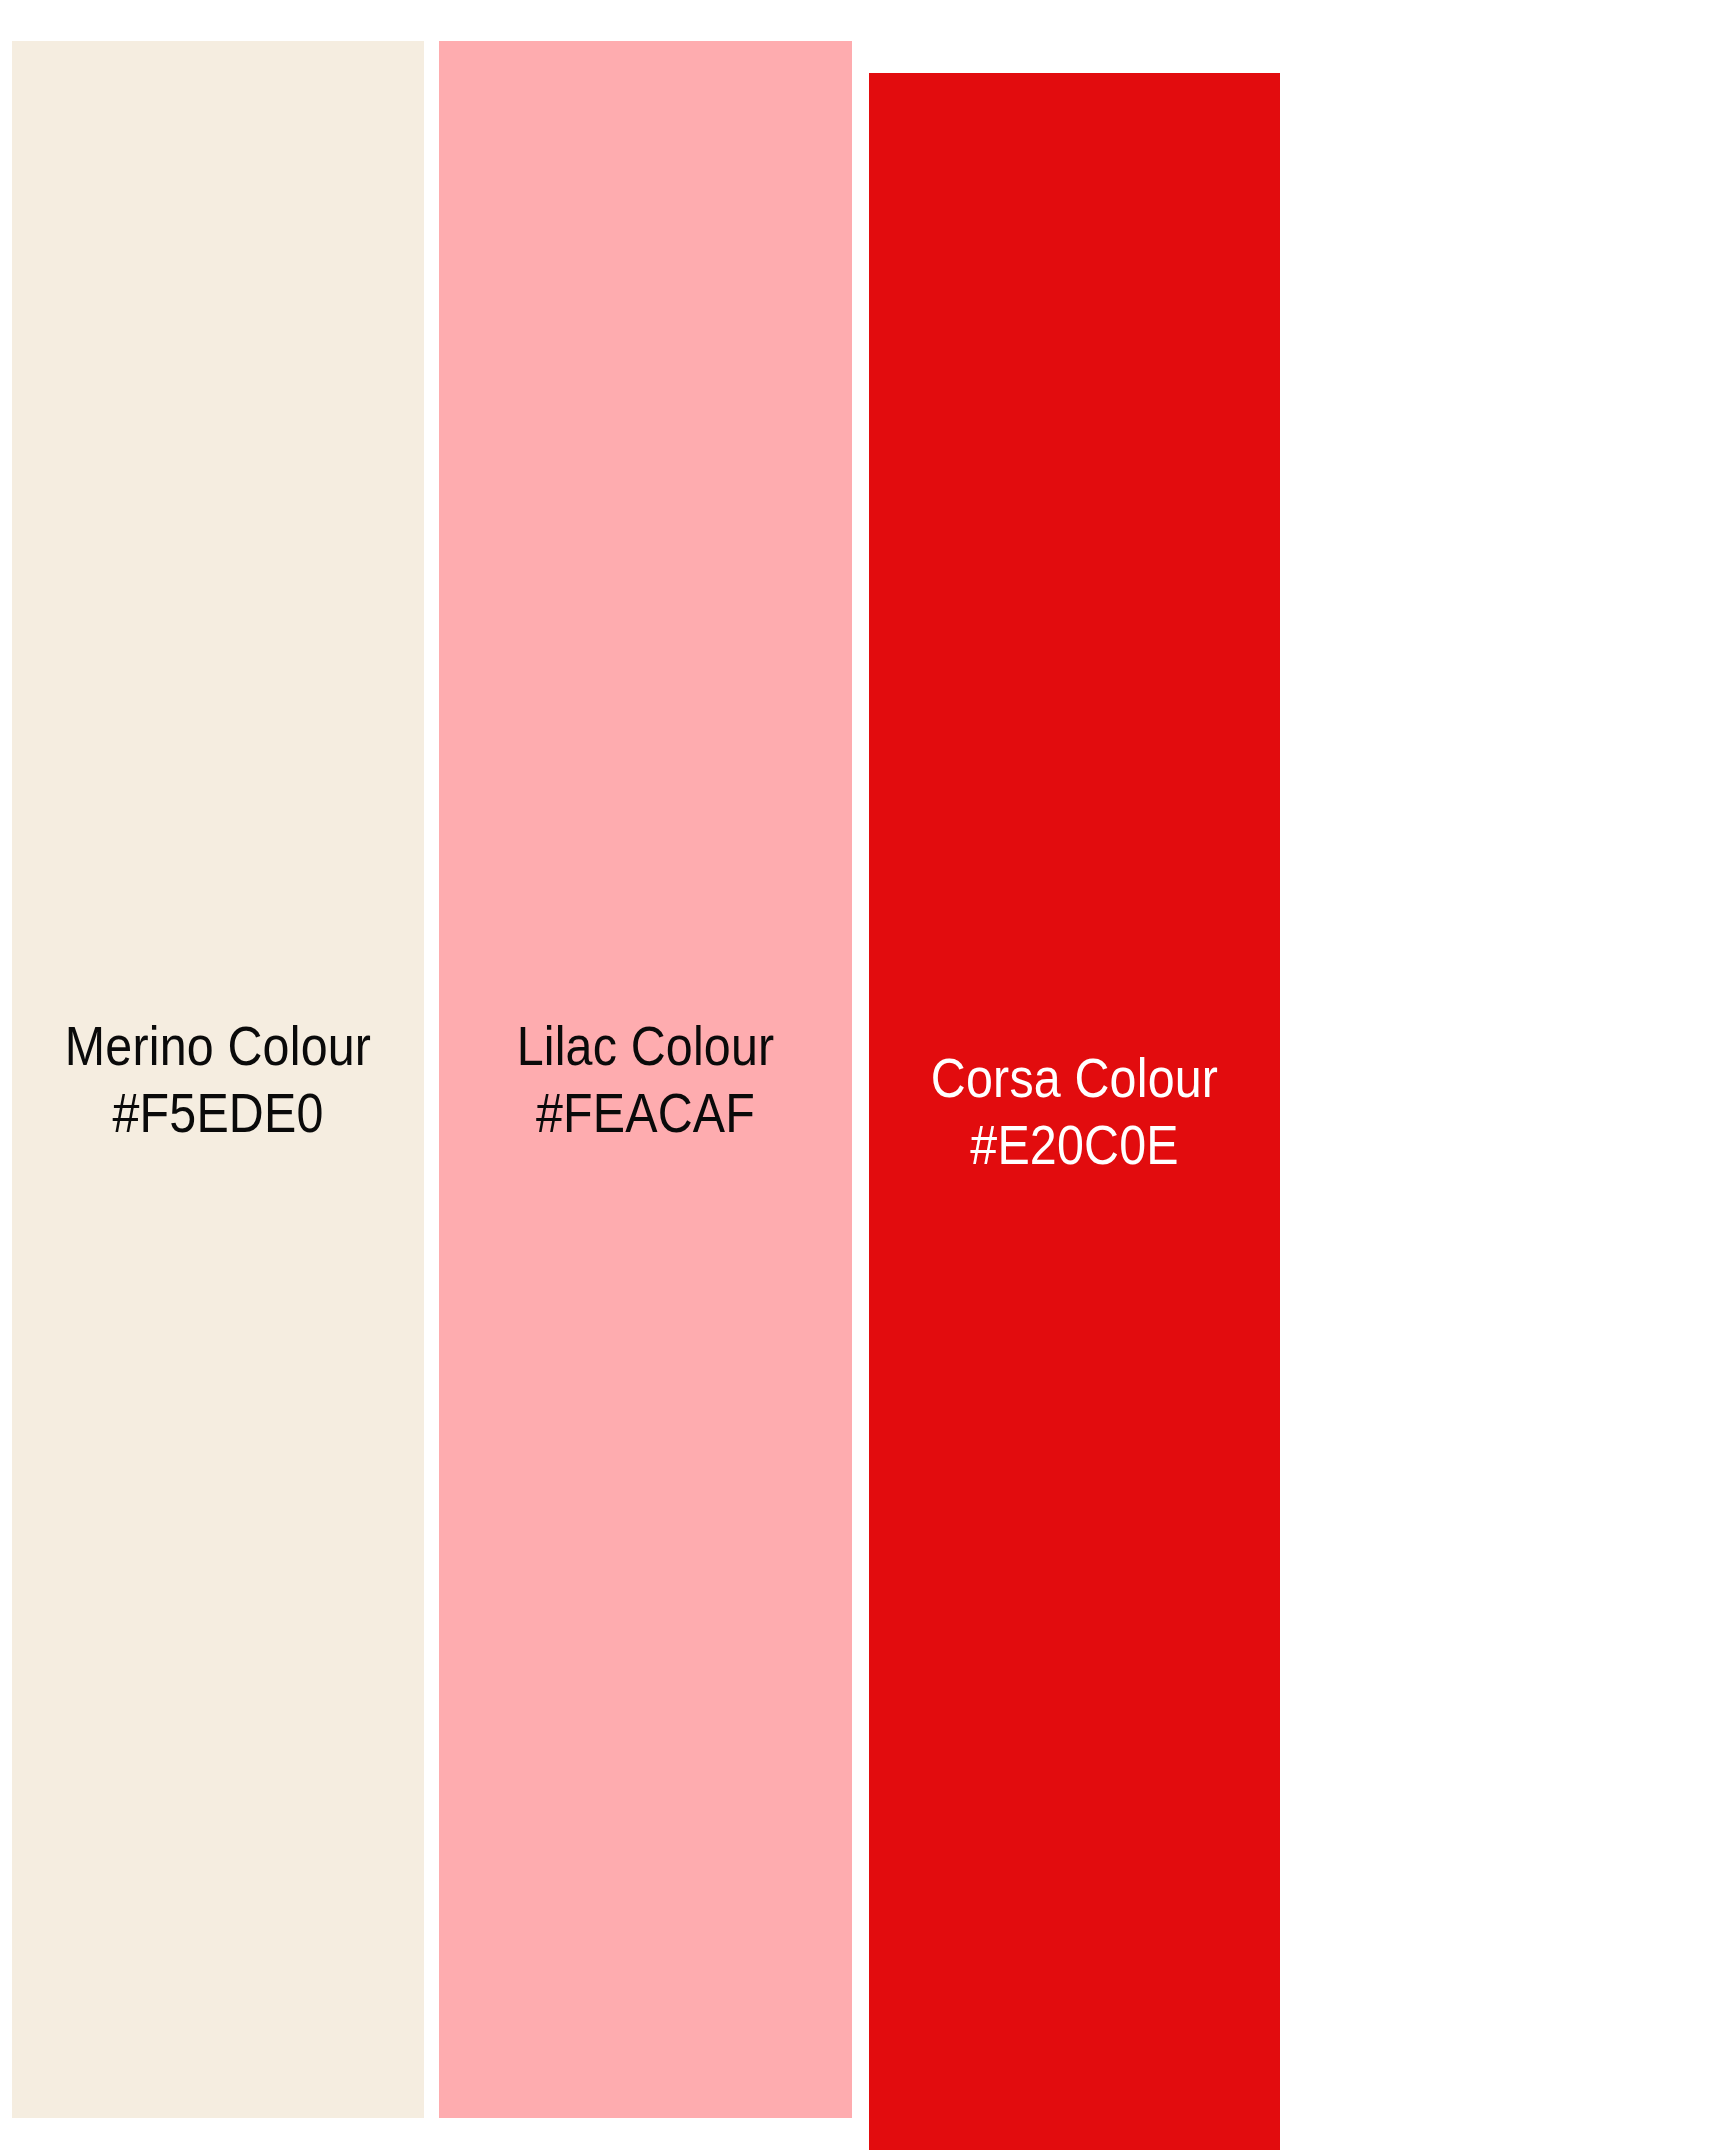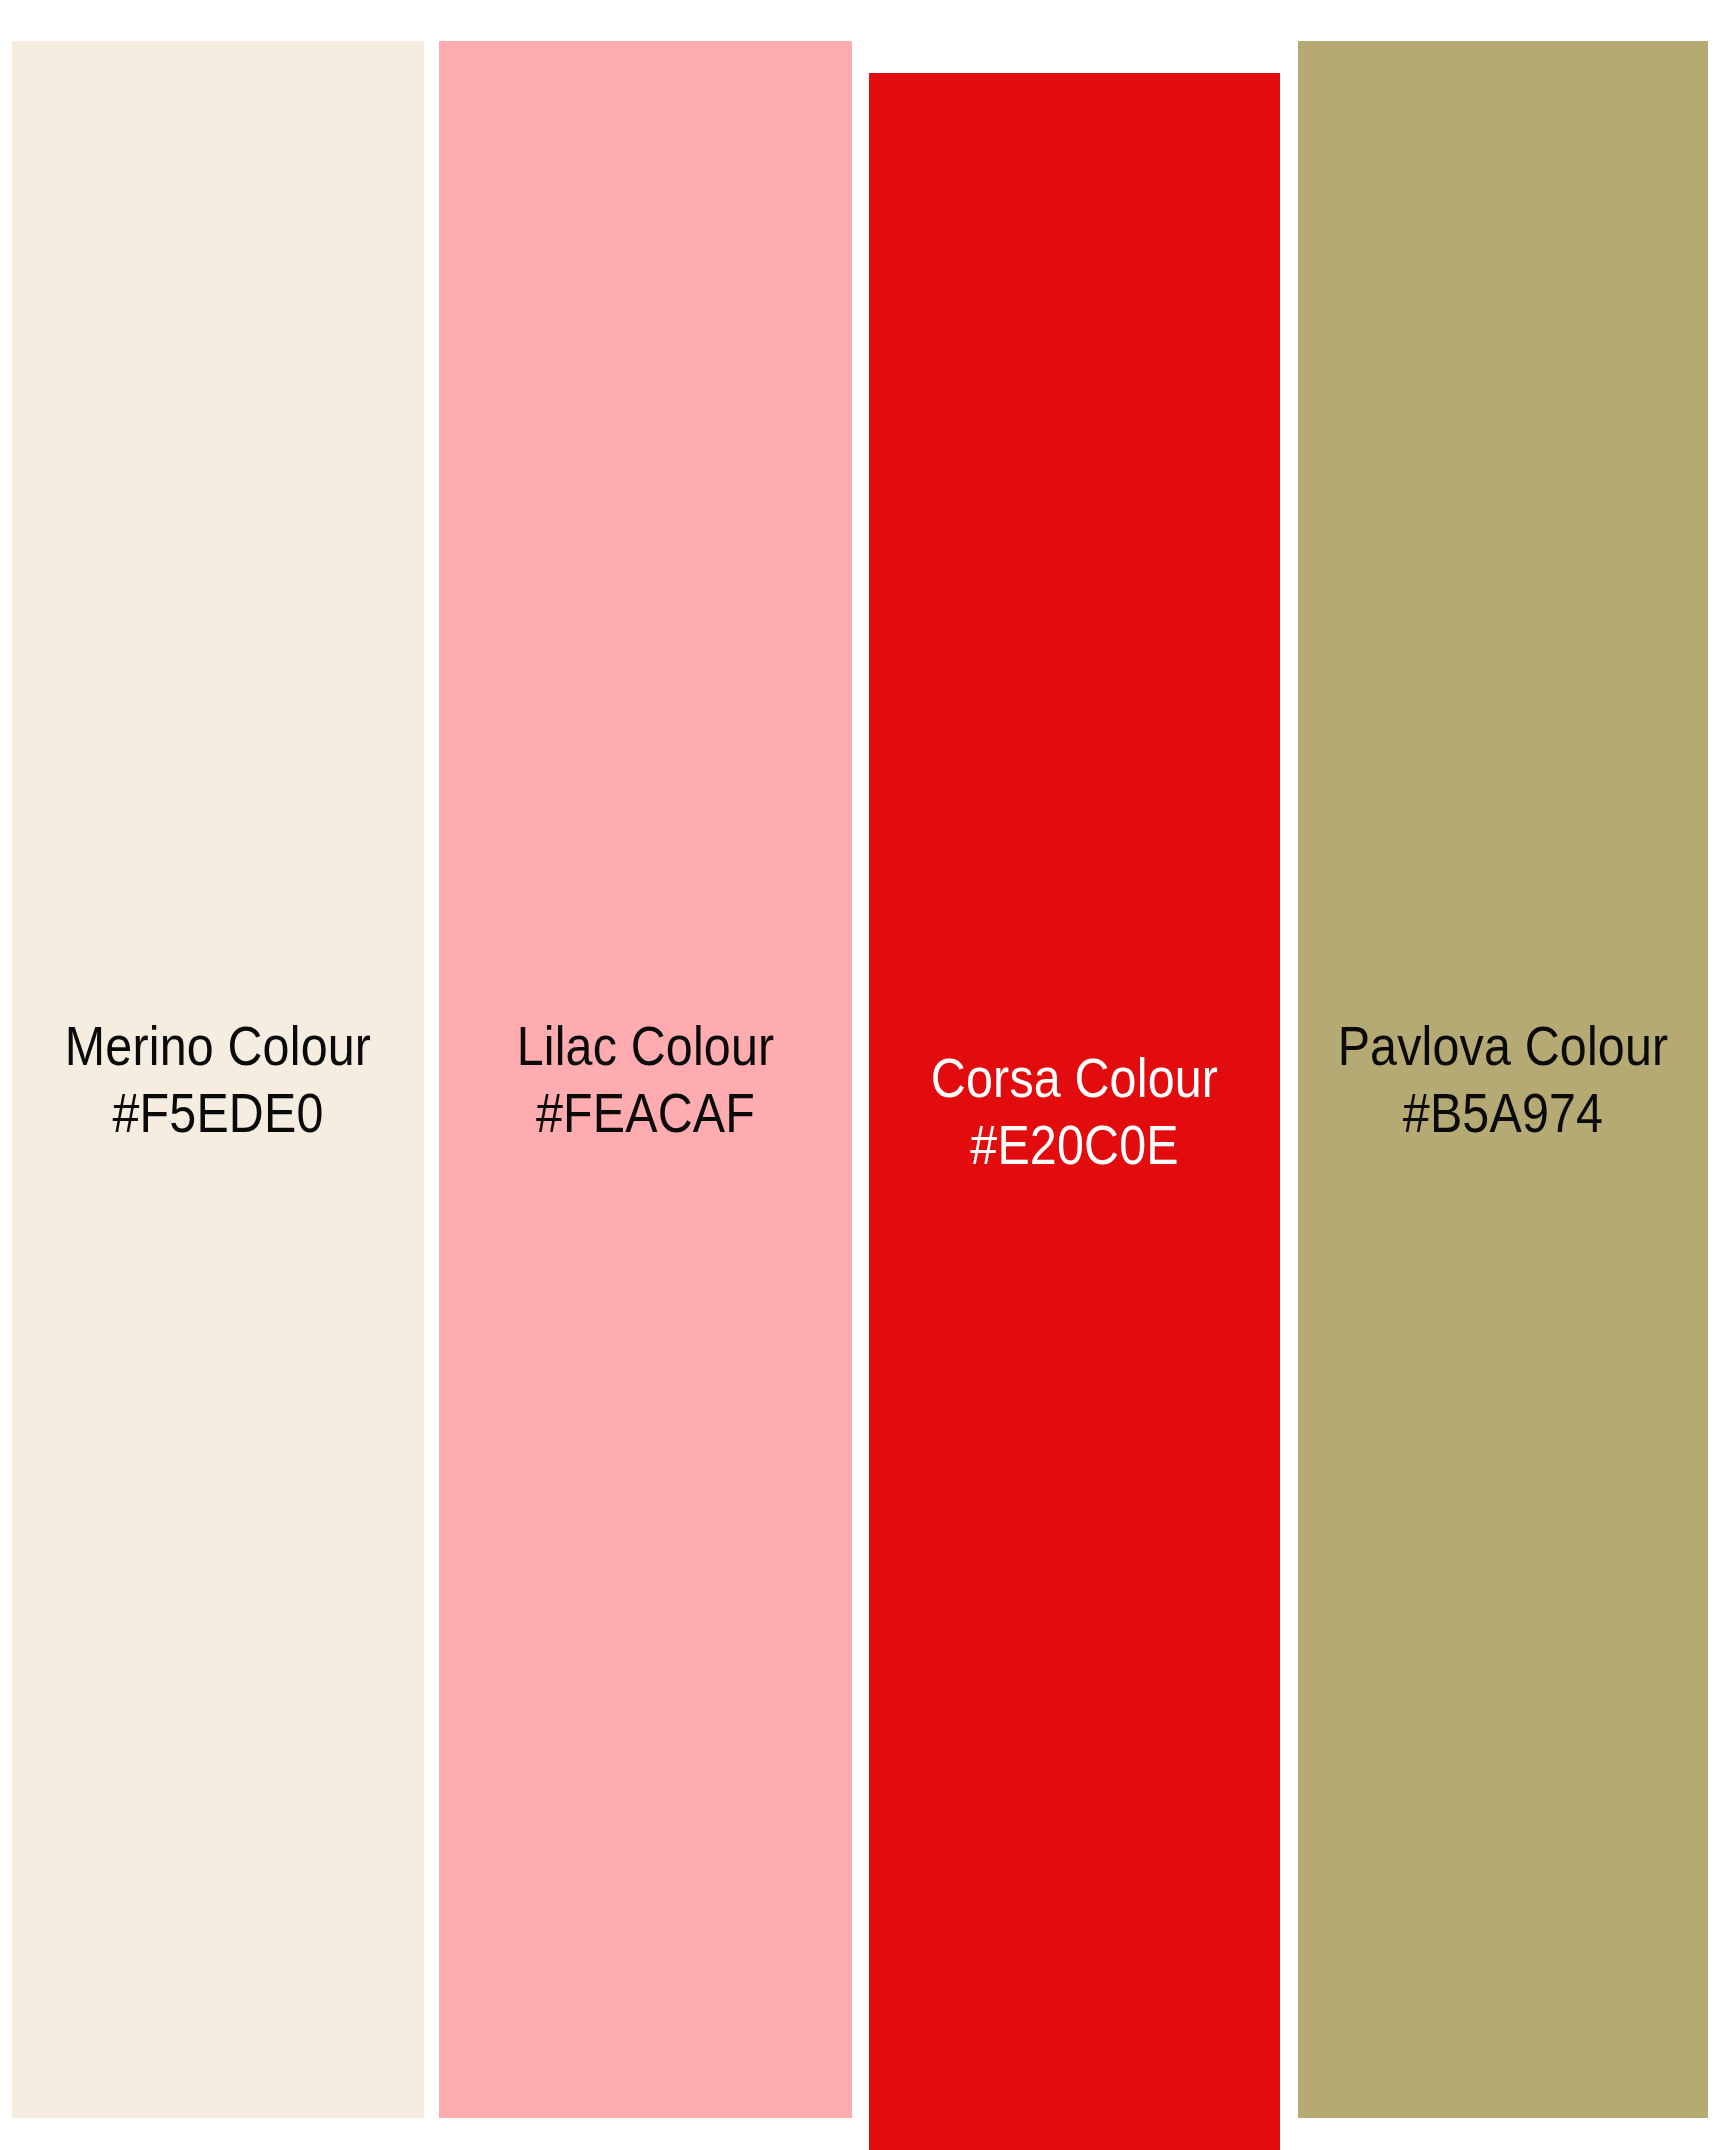--- a/index.html
+++ b/index.html
@@ -81,21 +81,15 @@
     </div>
   </div>
 
   <div class="swatch swatch-3" style="background-color: rgb(226, 12, 14); margin-top: 32px;">
     <div class="swatch-label label-light">
       <span class="label-line">Corsa Colour</span>
       <span class="label-line">#E20C0E</span>
     </div>
   </div>
 
-  <div class="swatch swatch-4" style="background-color: rgb(181, 169, 116);">
-    <div class="swatch-label label-dark">
-      <span class="label-line">Pavlova Colour</span>
-      <span class="label-line">#B5A974</span>
-    </div>
-  </div>
 
 </div>
 
 
 </body></html>

